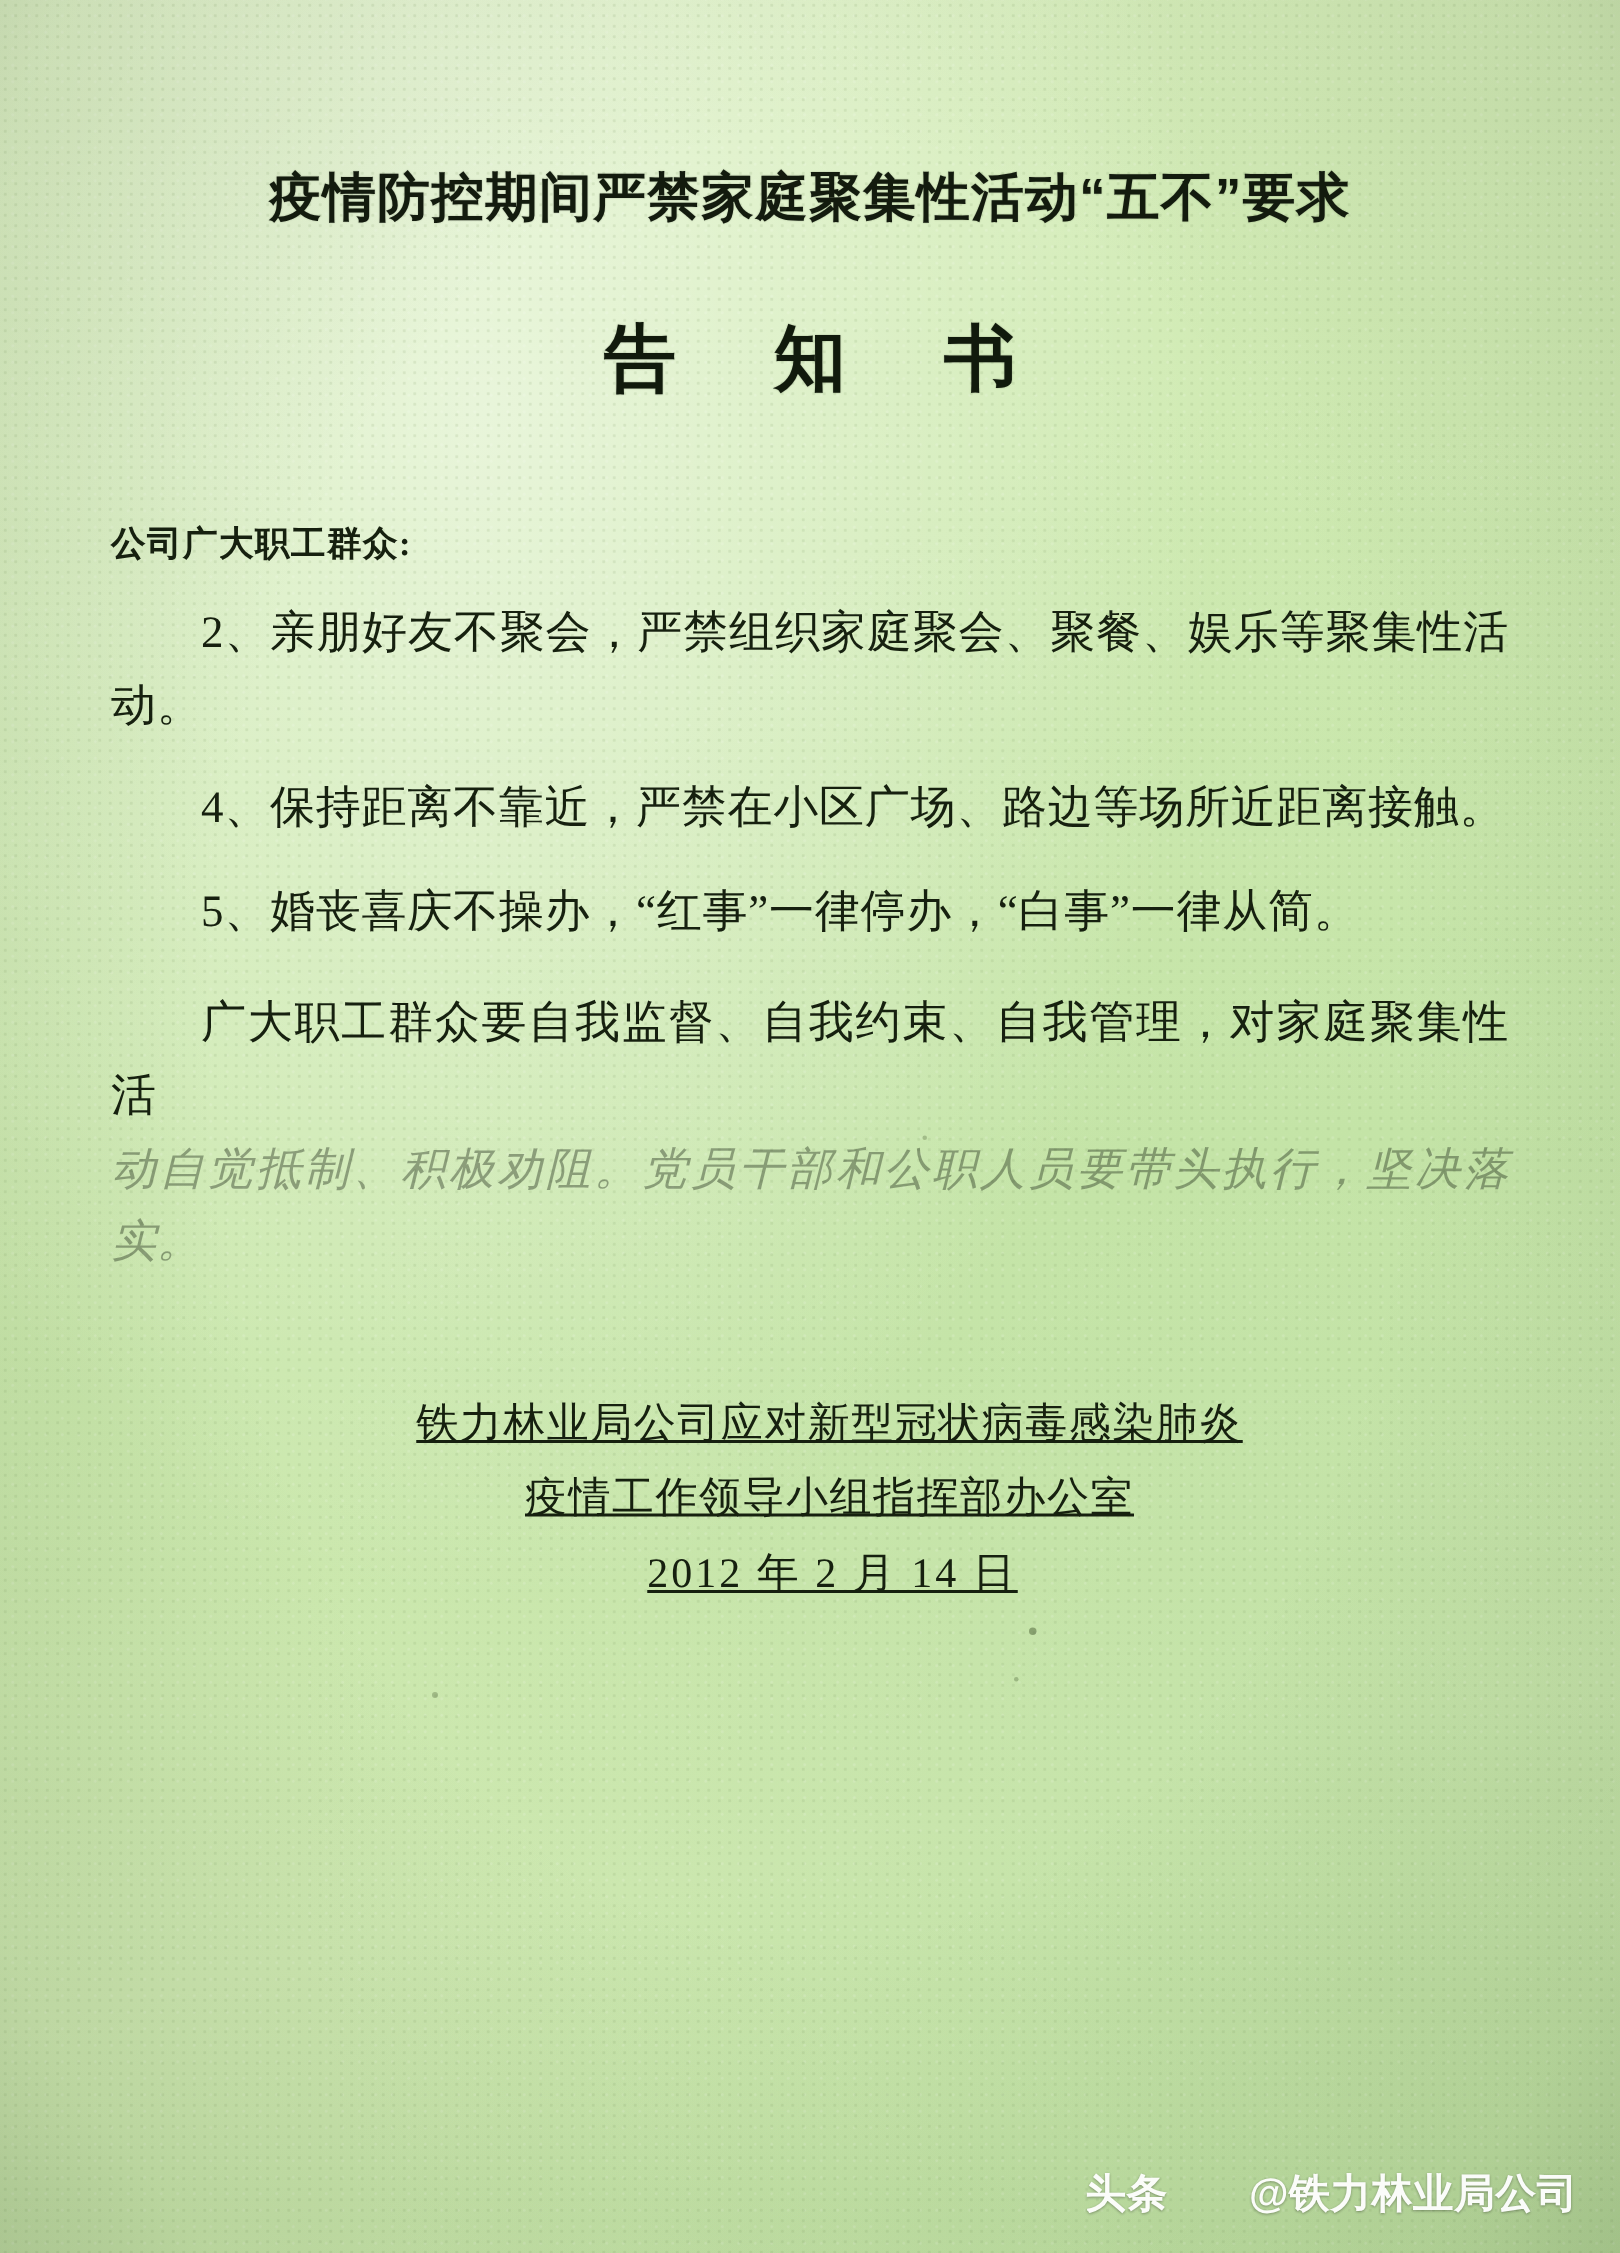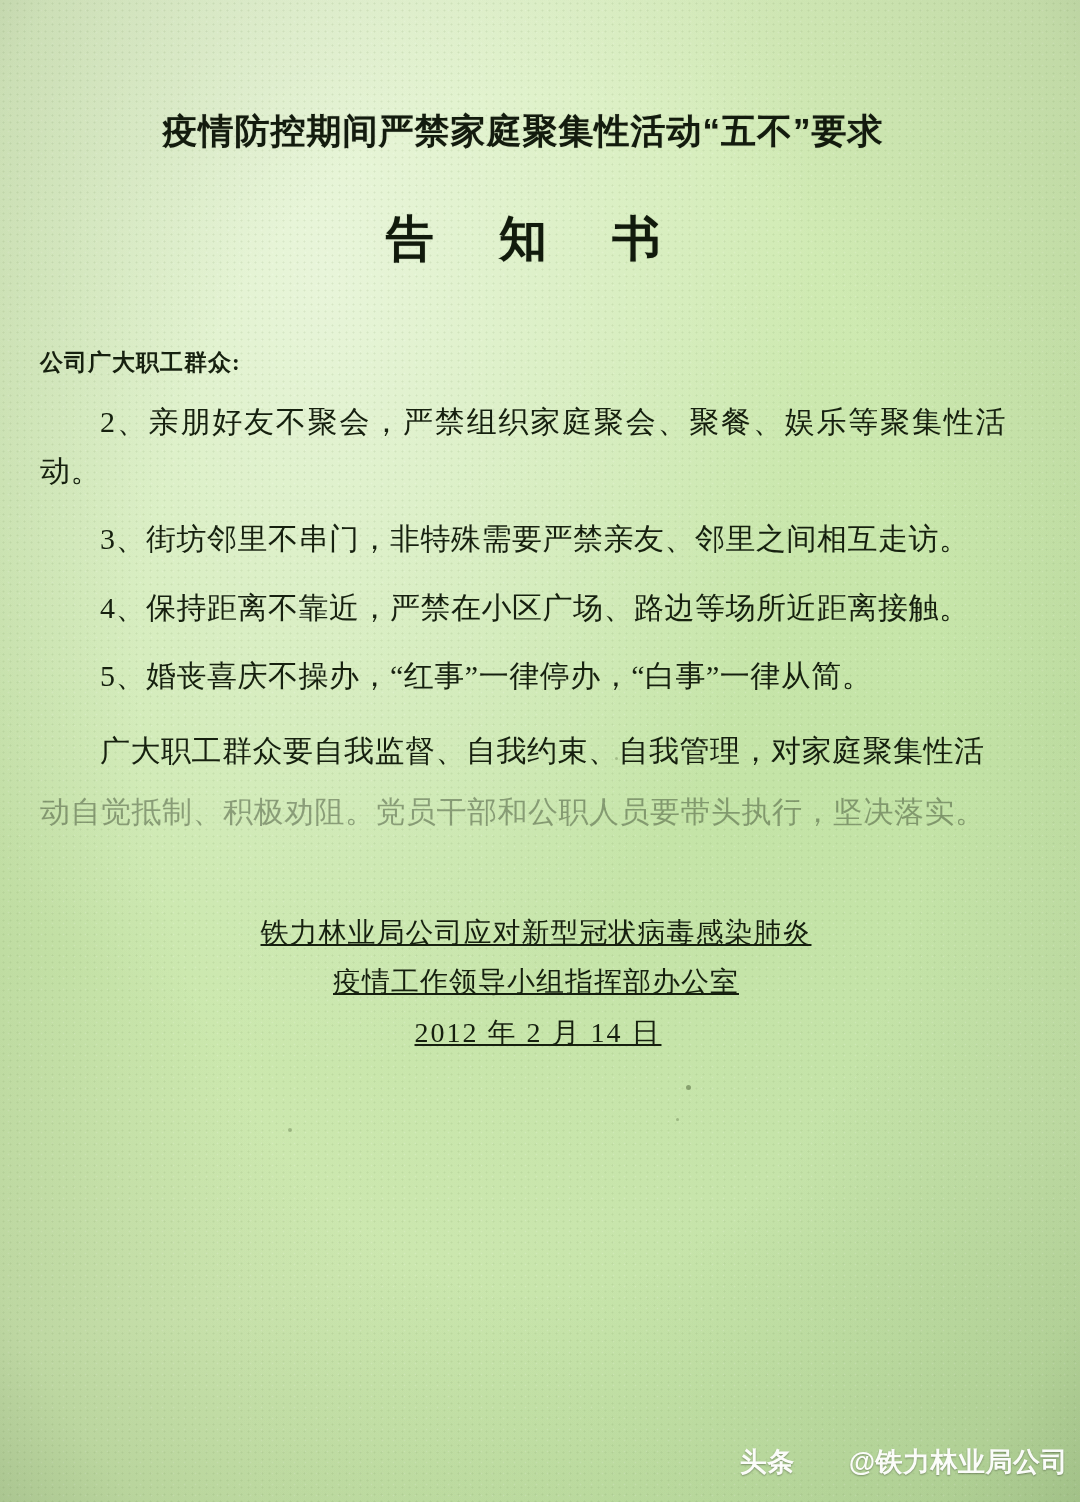--- a/index.html
+++ b/index.html
@@ -44,21 +44,21 @@
     background-image:
       radial-gradient(rgba(120,150,95,0.55) 0.8px, rgba(0,0,0,0) 1.2px),
       radial-gradient(rgba(255,255,255,0.55) 0.7px, rgba(0,0,0,0) 1.1px);
     background-size: 7px 7px, 11px 11px;
     background-position: 0 0, 3px 5px;
   }
 
   #doc-body {
     position: relative;
     z-index: 2;
-    padding: 108px 74px 0 40px;
+    padding: 108px 74px 0 74px;
   }
 
   .title-line {
     text-align: center;
     font-family: "Liberation Sans", "DejaVu Sans", sans-serif;
     font-weight: bold;
     font-size: 35px;
     letter-spacing: 1px;
     color: #131b0e;
     text-shadow: 0 0 1px rgba(20,30,12,0.35);
@@ -142,21 +142,21 @@
   .speck {
     position: absolute;
     background: rgba(60,80,40,0.45);
     border-radius: 50%;
     z-index: 3;
   }
 
   
   #watermark {
     position: absolute;
-    right: 12px;
+    right: 28px;
     bottom: 22px;
     z-index: 5;
     display: flex;
     align-items: flex-end;
     gap: 10px;
     color: #ffffff;
     font-family: "Liberation Sans", "DejaVu Sans", sans-serif;
     font-size: 27px;
     font-weight: bold;
     letter-spacing: 0.5px;
@@ -189,29 +189,28 @@
     <div class="title-line">疫情防控期间严禁家庭聚集性活动“五不”要求</div>
 
     <div class="doc-kind">告 知 书</div>
 
     <div class="salutation">公司广大职工群众:</div>
 
 
 
     <div class="list-item">2、亲朋好友不聚会，严禁组织家庭聚会、聚餐、娱乐等聚集性活动。</div>
 
-    <div class="list-item">3、街坊邻里不串门，非特殊需要严禁亲友、邻里之间相互走访。</div>
 
     <div class="list-item">4、保持距离不靠近，严禁在小区广场、路边等场所近距离接触。</div>
 
     <div class="list-item">5、婚丧喜庆不操办，“红事”一律停办，“白事”一律从简。</div>
 
     <div class="closing-para">广大职工群众要自我监督、自我约束、自我管理，对家庭聚集性活</div>
 
-    <div class="closing-para worn" style="margin-top:12px; text-indent:0;">动自觉抵制、积极劝阻。党员干部和公职人员要带头执行，坚决落实。</div>
+    <div class="closing-para worn" style="margin-top:0; text-indent:0;font-style:italic;">动自觉抵制、积极劝阻。党员干部和公职人员要带头执行，坚决落实。</div>
 
     <div class="signature-block">
       <div class="sig-line">铁力林业局公司应对新型冠状病毒感染肺炎</div>
       <div class="sig-line">疫情工作领导小组指挥部办公室</div>
       <div class="sig-date">2012 年 2 月 14 日</div>
     </div>
 
   </div>
 
   <div id="watermark">

